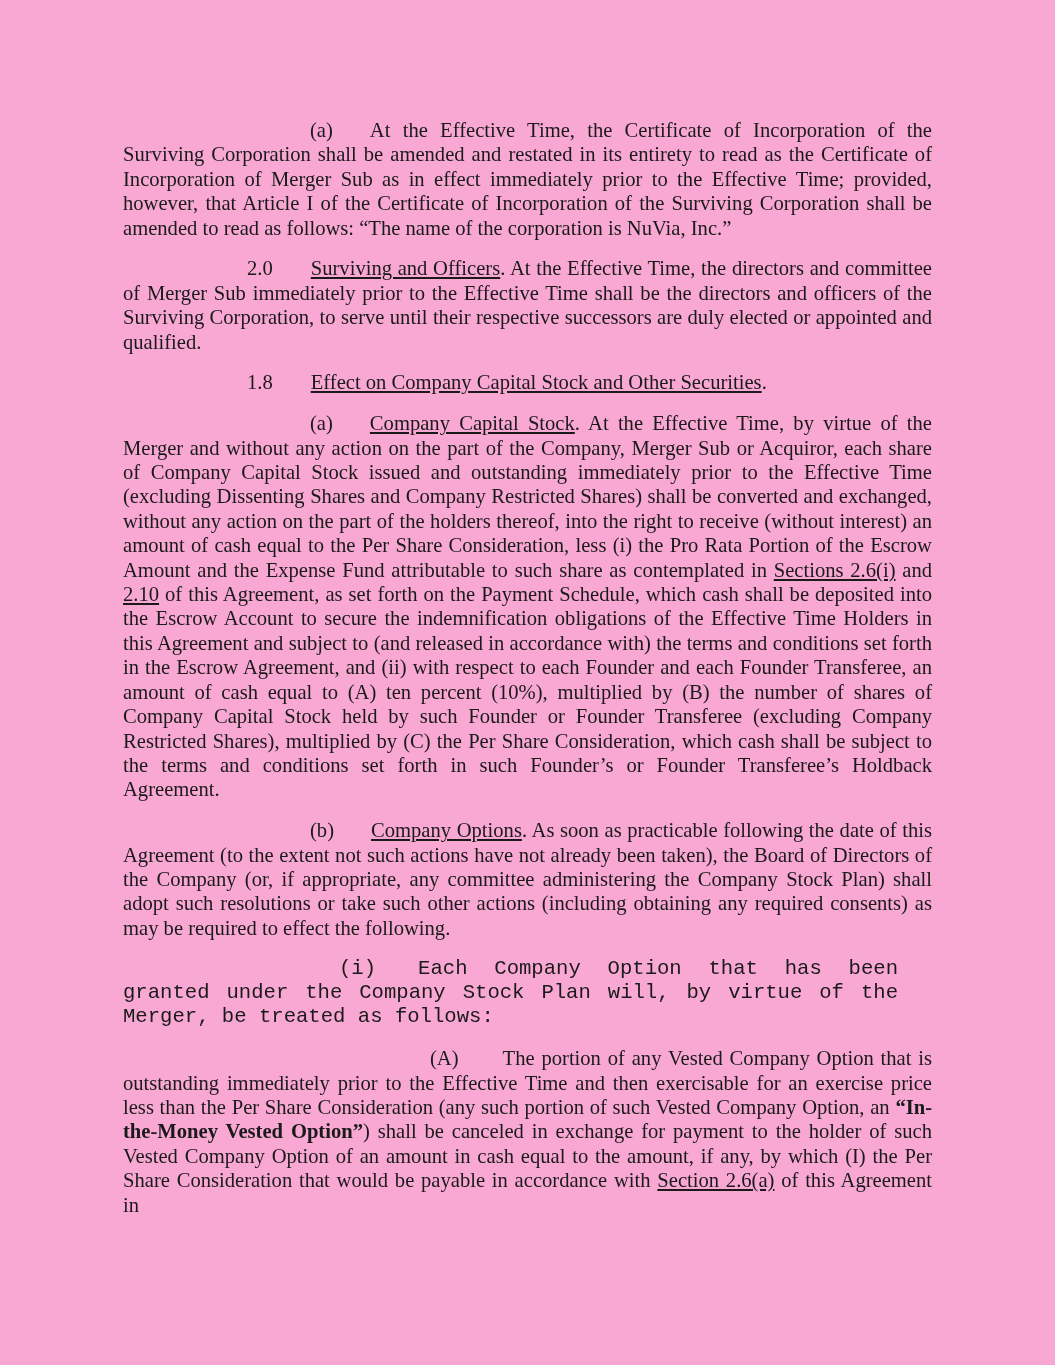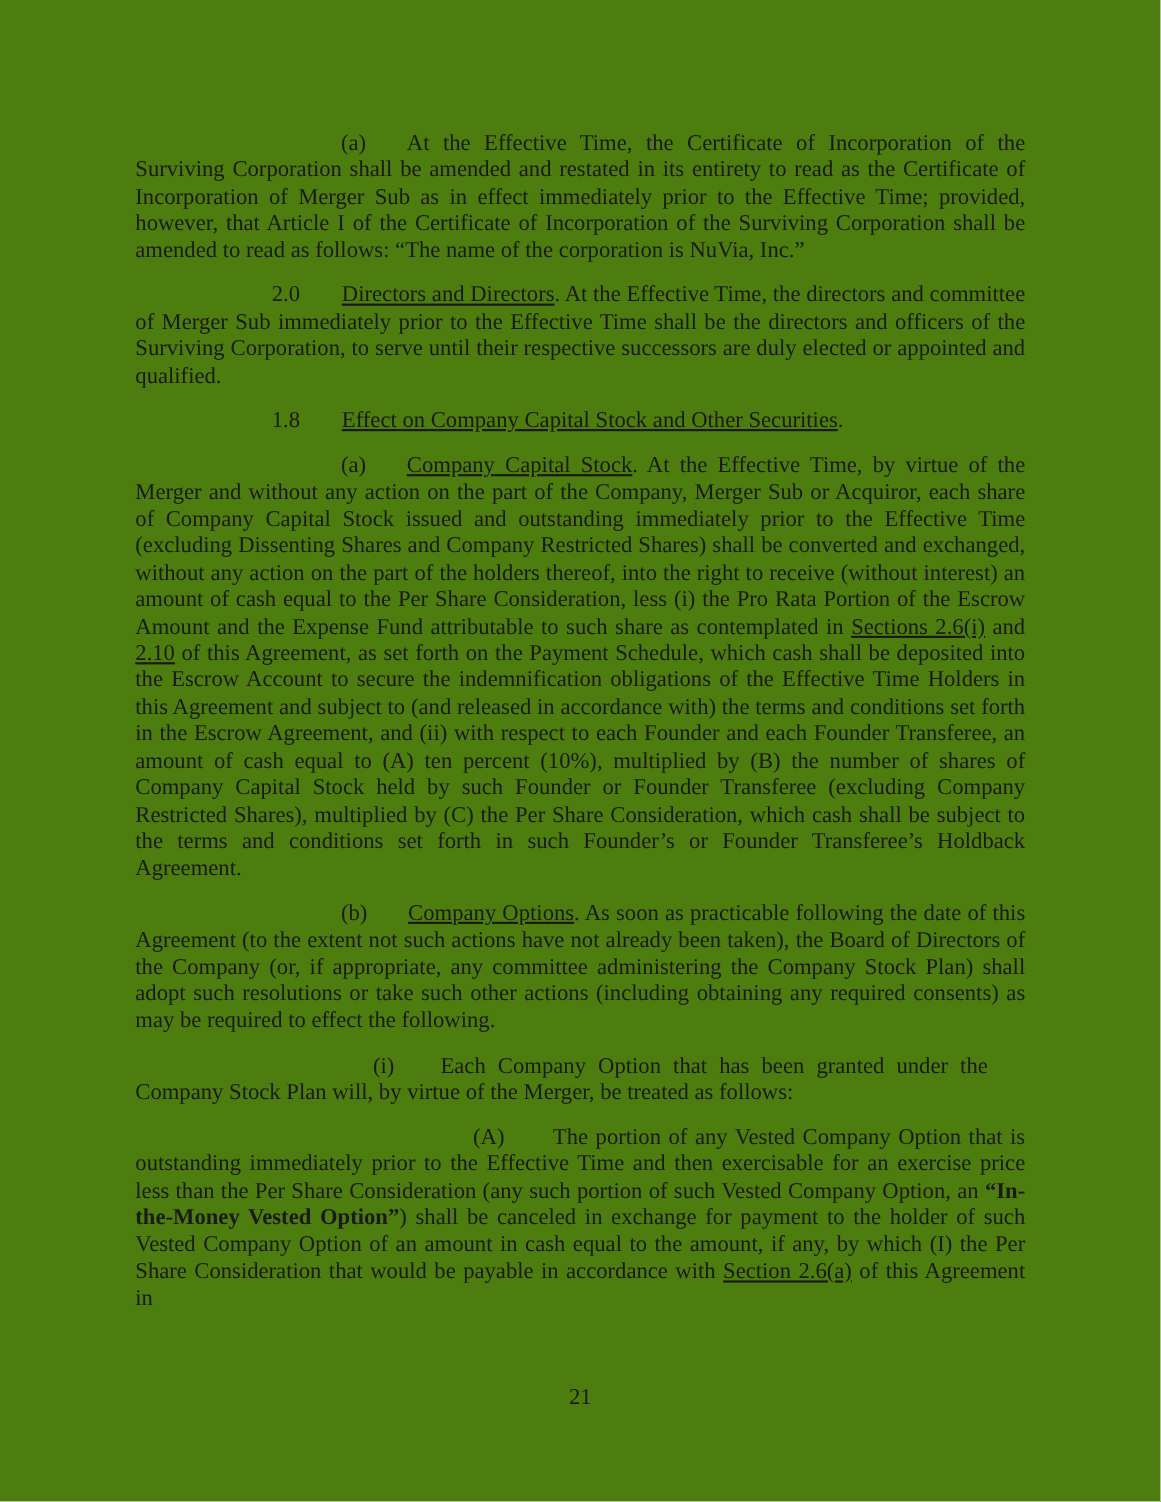--- a/index.html
+++ b/index.html
@@ -4,41 +4,41 @@
 <style>
   html, body {
     margin: 0;
     padding: 0;
     background: #ffffff;
   }
   .page {
     position: relative;
     width: 1055px;
     height: 1365px;
-    background: #4d7c0f;
+    background: #f9a8d4;
     color: #1a1a1a;
     font-family: "Liberation Serif", "DejaVu Serif", serif;
     font-size: 20.6px;
     line-height: 24.4px;
     overflow: hidden;
   }
   .doc {
     position: absolute;
     left: 123px;
     top: 118px;
     width: 809px;
     text-align: justify;
   }
   .doc p {
     margin: 0 0 16.4px 0;
   }
   
   .ind-letter  { text-indent: 187px; }   
   .ind-section { text-indent: 124px; }   
-  .ind-i       { margin-left: 34px; text-indent: 216px; width: 775px; } 
+  .ind-i       { margin-left: 34px; text-indent: 216px; width: 775px; font-family: Liberation Mono, monospace; } 
   .ind-A       { text-indent: 307px; }   
   .tab  { display: inline-block; width: 37px; }
   .tab-s{ display: inline-block; width: 38px; }
   .tab-i{ display: inline-block; width: 42px; }
   .tab-A{ display: inline-block; width: 44px; }
   .u { text-decoration: underline; text-underline-offset: 2px; }
   .b { font-weight: bold; }
   .page-number {
     position: absolute;
     left: 0;
@@ -49,28 +49,27 @@
 </style>
 </head>
 <body>
 
 <div class="page">
   <div class="doc">
 
     <p class="ind-letter"><span>(a)</span><span class="tab"></span><span>At the Effective Time, the Certificate of Incorporation of the Surviving Corporation shall be amended and restated in its entirety to read as the Certificate of Incorporation of Merger Sub as in effect immediately prior to the Effective Time; provided, however, that Article I of the Certificate of Incorporation of the Surviving Corporation shall be amended to read as follows:  “The name of the corporation is NuVia, Inc.”</span></p>
 
 
-    <p class="ind-section"><span>2.0</span><span class="tab-s"></span><span class="u">Directors and Directors</span><span>.  At the Effective Time, the directors and committee of Merger Sub immediately prior to the Effective Time shall be the directors and officers of the Surviving Corporation, to serve until their respective successors are duly elected or appointed and qualified.</span></p>
+    <p class="ind-section"><span>2.0</span><span class="tab-s"></span><span class="u">Surviving and Officers</span><span>.  At the Effective Time, the directors and committee of Merger Sub immediately prior to the Effective Time shall be the directors and officers of the Surviving Corporation, to serve until their respective successors are duly elected or appointed and qualified.</span></p>
 
     <p class="ind-section"><span>1.8</span><span class="tab-s"></span><span class="u">Effect on Company Capital Stock and Other Securities</span><span>.</span></p>
 
     <p class="ind-letter"><span>(a)</span><span class="tab"></span><span class="u">Company Capital Stock</span><span>.  At the Effective Time, by virtue of the Merger and without any action on the part of the Company, Merger Sub or Acquiror, each share of Company Capital Stock issued and outstanding immediately prior to the Effective Time (excluding Dissenting Shares and Company Restricted Shares) shall be converted and exchanged, without any action on the part of the holders thereof, into the right to receive (without interest) an amount of cash equal to the Per Share Consideration, less (i) the Pro Rata Portion of the Escrow Amount and the Expense Fund attributable to such share as contemplated in </span><span class="u">Sections 2.6(i)</span><span> and </span><span class="u">2.10</span><span> of this Agreement, as set forth on the Payment Schedule, which cash shall be deposited into the Escrow Account to secure the indemnification obligations of the Effective Time Holders in this Agreement and subject to (and released in accordance with) the terms and conditions set forth in the Escrow Agreement, and (ii) with respect to each Founder and each Founder Transferee, an amount of cash equal to (A) ten percent (10%), multiplied by (B) the number of shares of Company Capital Stock held by such Founder or Founder Transferee (excluding Company Restricted Shares), multiplied by (C) the Per Share Consideration, which cash shall be subject to the terms and conditions set forth in such Founder’s or Founder Transferee’s Holdback Agreement.</span></p>
 
     <p class="ind-letter"><span>(b)</span><span class="tab"></span><span class="u">Company Options</span><span>.  As soon as practicable following the date of this Agreement (to the extent not such actions have not already been taken), the Board of Directors of the Company (or, if appropriate, any committee administering the Company Stock Plan) shall adopt such resolutions or take such other actions (including obtaining any required consents) as may be required to effect the following.</span></p>
 
     <p class="ind-i"><span>(i)</span><span class="tab-i"></span><span>Each Company Option that has been granted under the Company Stock Plan will, by virtue of the Merger, be treated as follows:</span></p>
 
     <p class="ind-A"><span>(A)</span><span class="tab-A"></span><span>The portion of any Vested Company Option that is outstanding immediately prior to the Effective Time and then exercisable for an exercise price less than the Per Share Consideration (any such portion of such Vested Company Option, an </span><span class="b">“In-the-Money Vested Option”</span><span>) shall be canceled in exchange for payment to the holder of such Vested Company Option of an amount in cash equal to the amount, if any, by which (I) the Per Share Consideration that would be payable in accordance with </span><span class="u">Section 2.6(a)</span><span> of this Agreement in</span></p>
 
   </div>
 
-  <div class="page-number">21</div>
 </div>
 
 </body></html>

